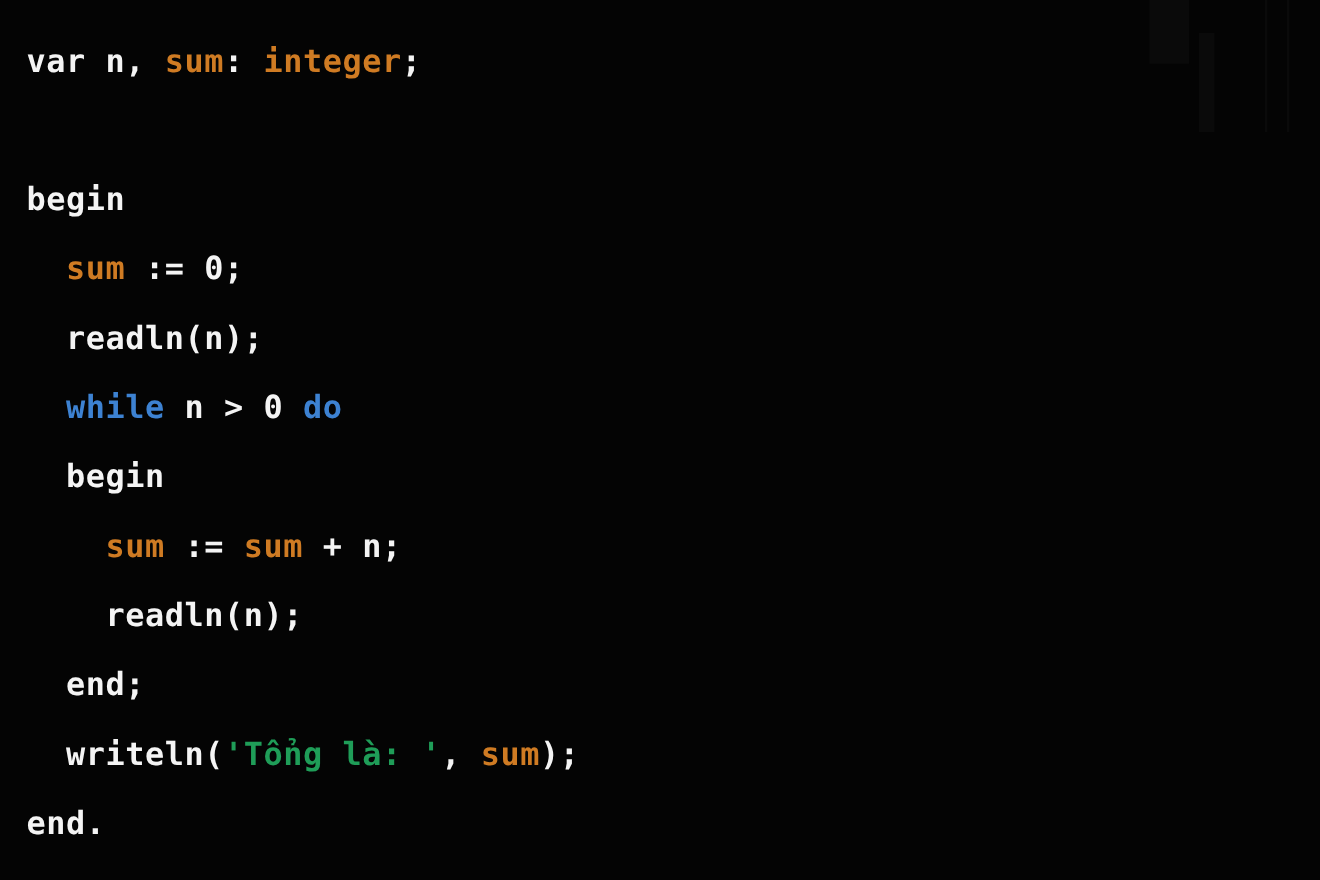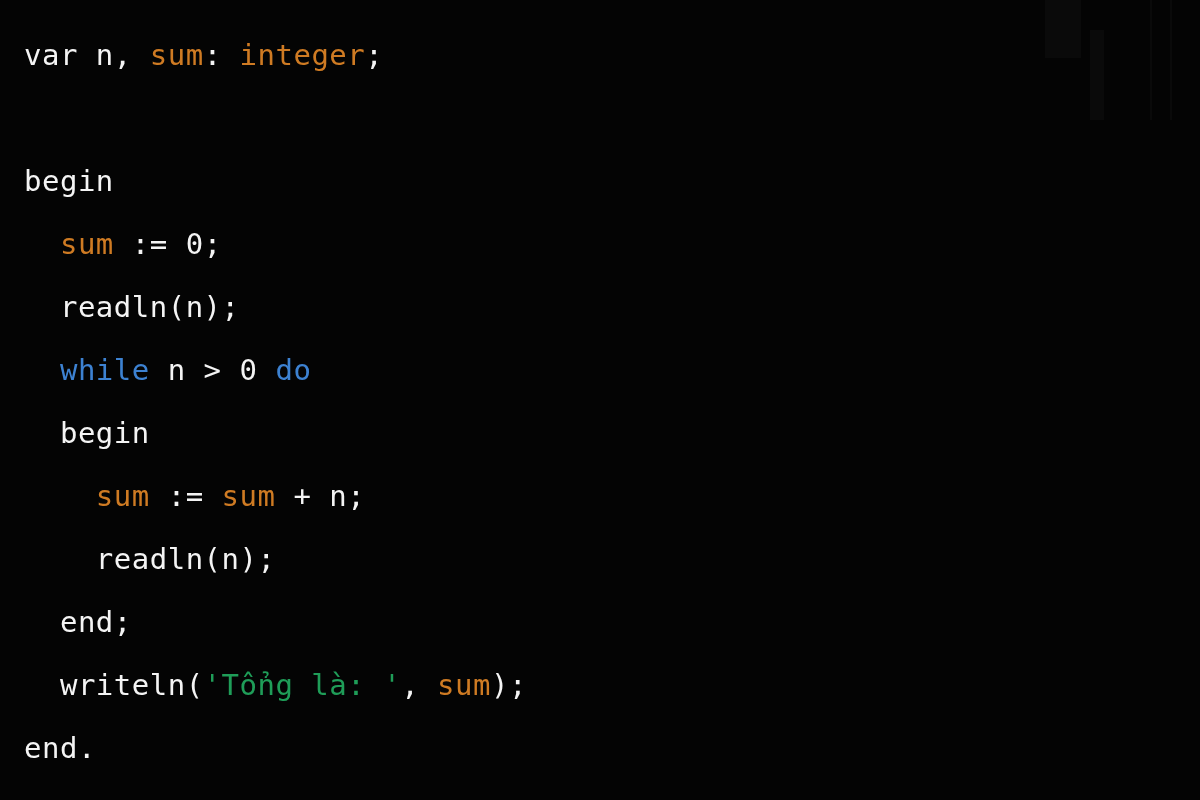--- a/index.html
+++ b/index.html
@@ -15,20 +15,21 @@
     overflow: hidden;
     font-family: "DejaVu Sans Mono", "Liberation Mono", monospace;
   }
 
   #code-viewer {
     position: relative;
     width: 1200px;
     height: 800px;
     background: #040404;
     padding: 24px 0 0 0;
+    font-weight: bold;
   }
 
   
   .artifact {
     position: absolute;
     background: #0a0a0a;
     pointer-events: none;
   }
   .artifact.a1 { left: 1150px; top: 0;   width: 2px;  height: 120px; }
   .artifact.a2 { left: 1170px; top: 0;   width: 2px;  height: 120px; }

